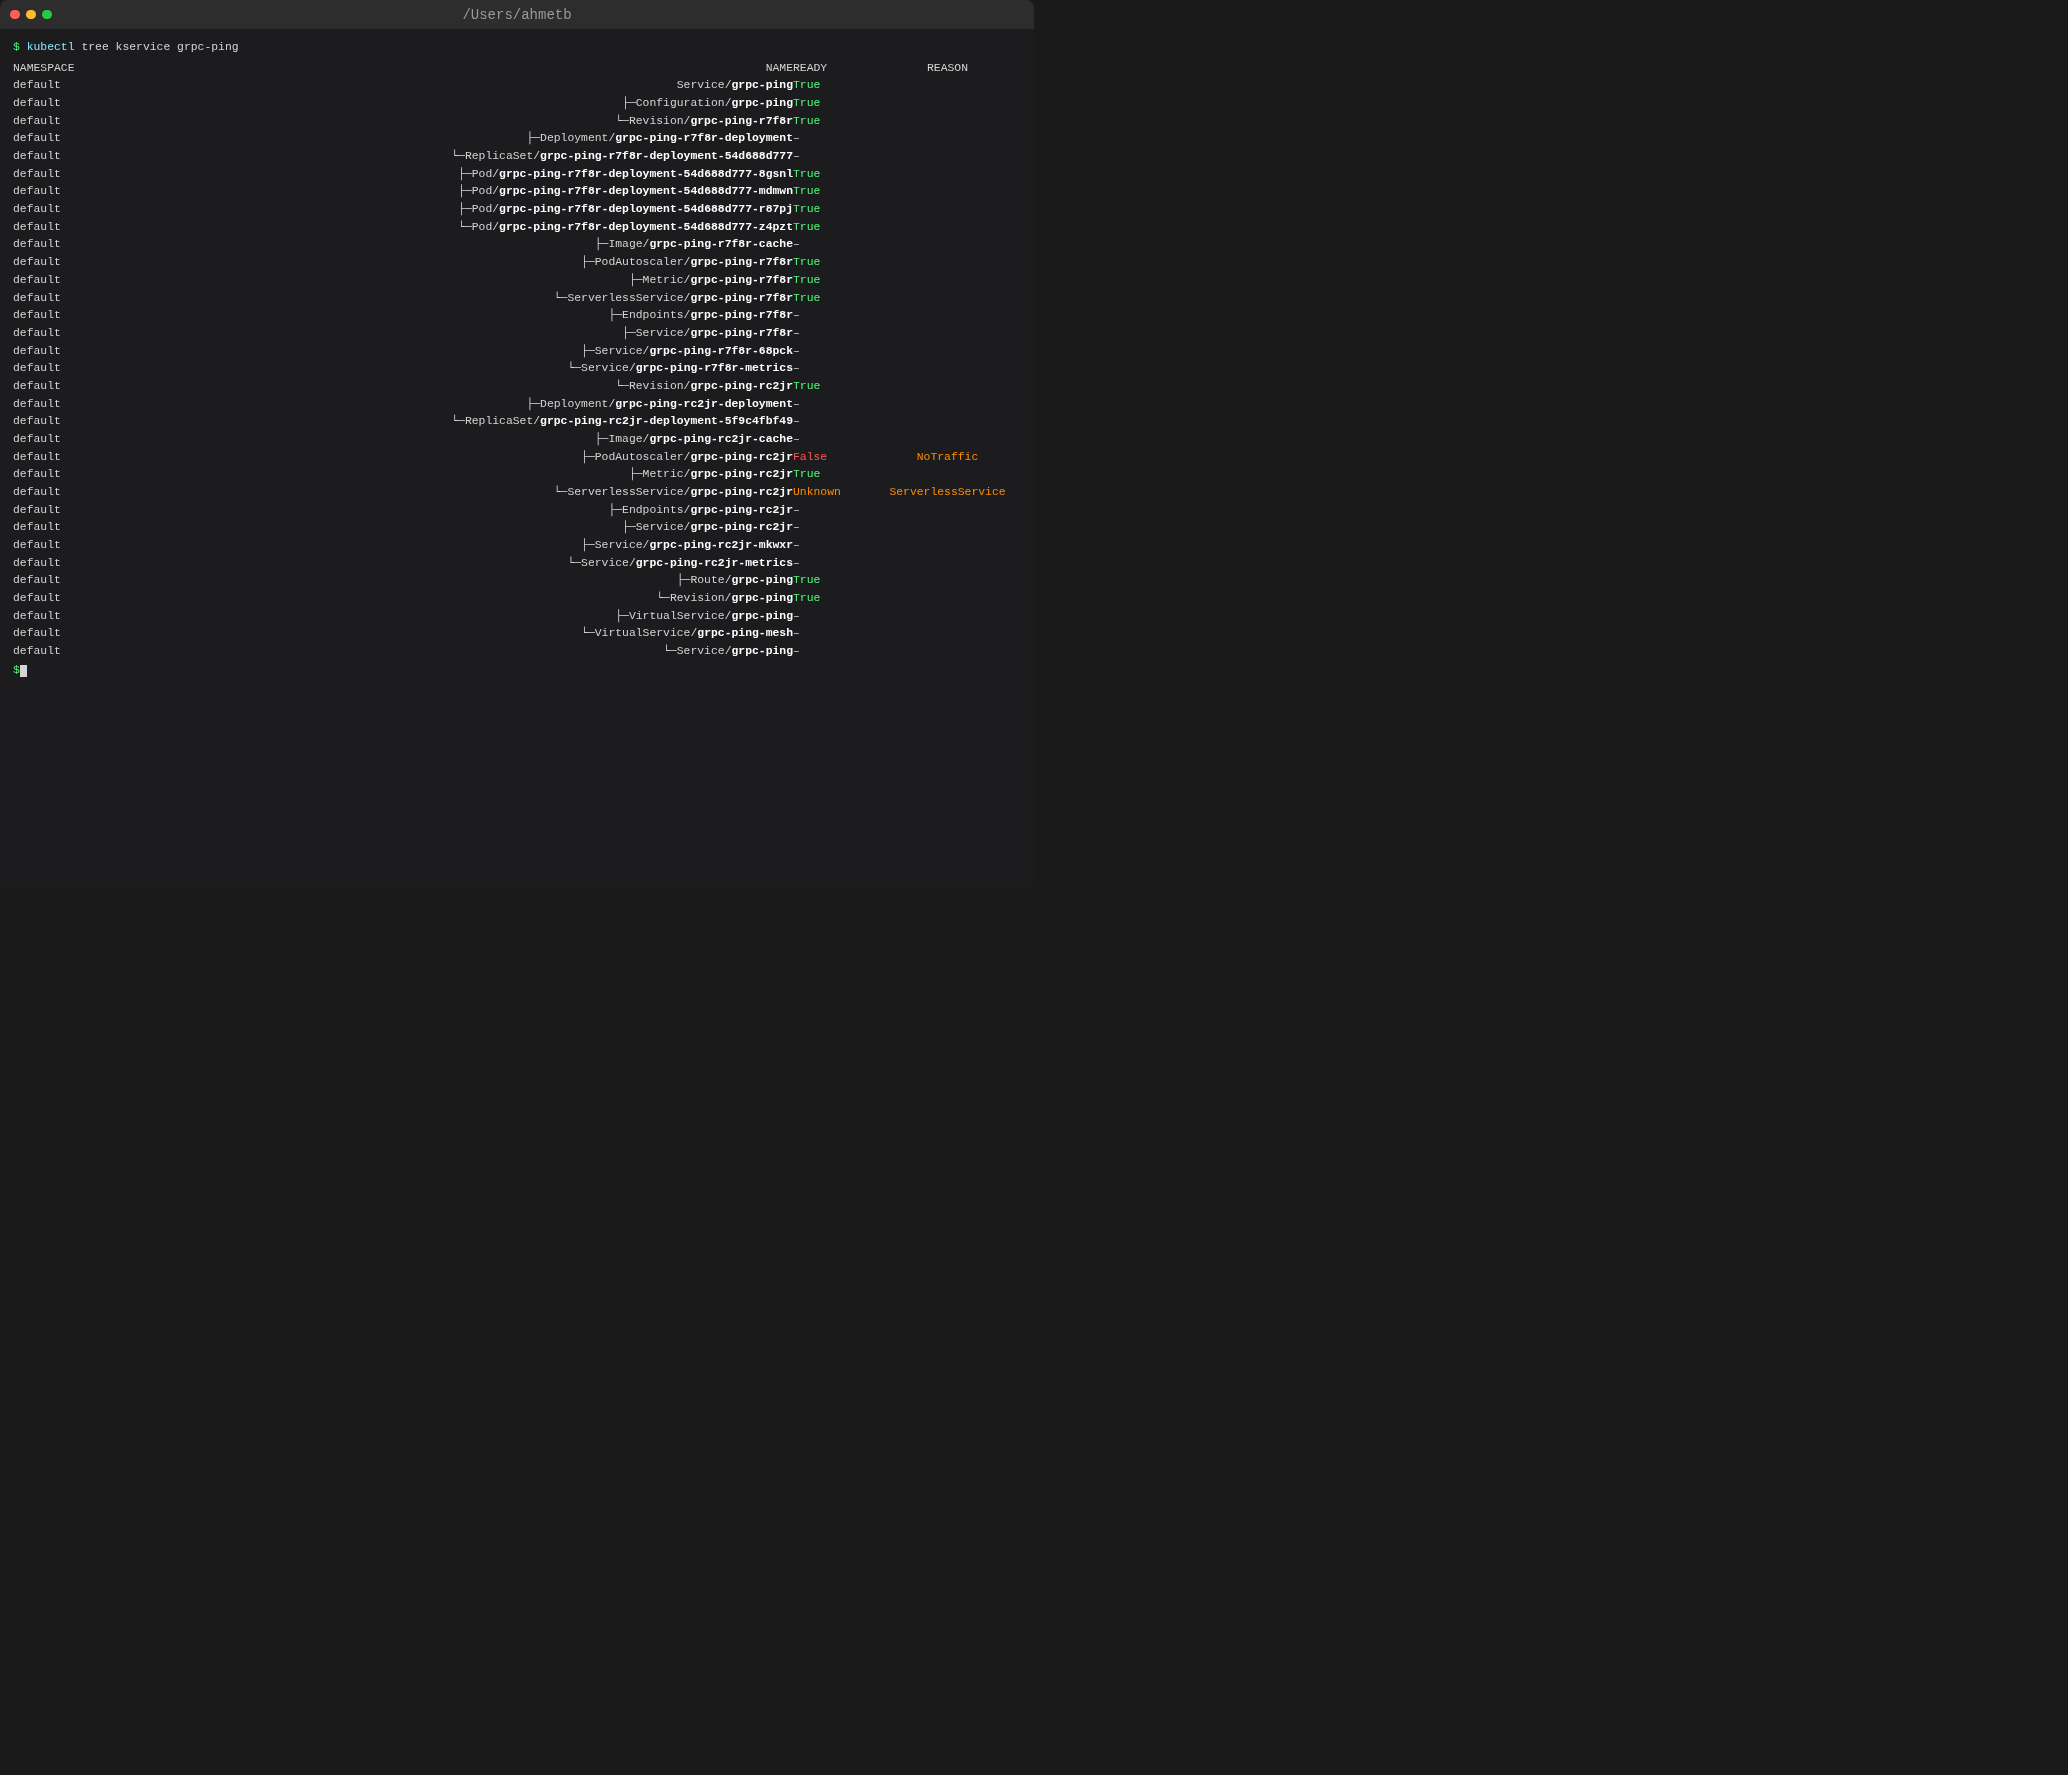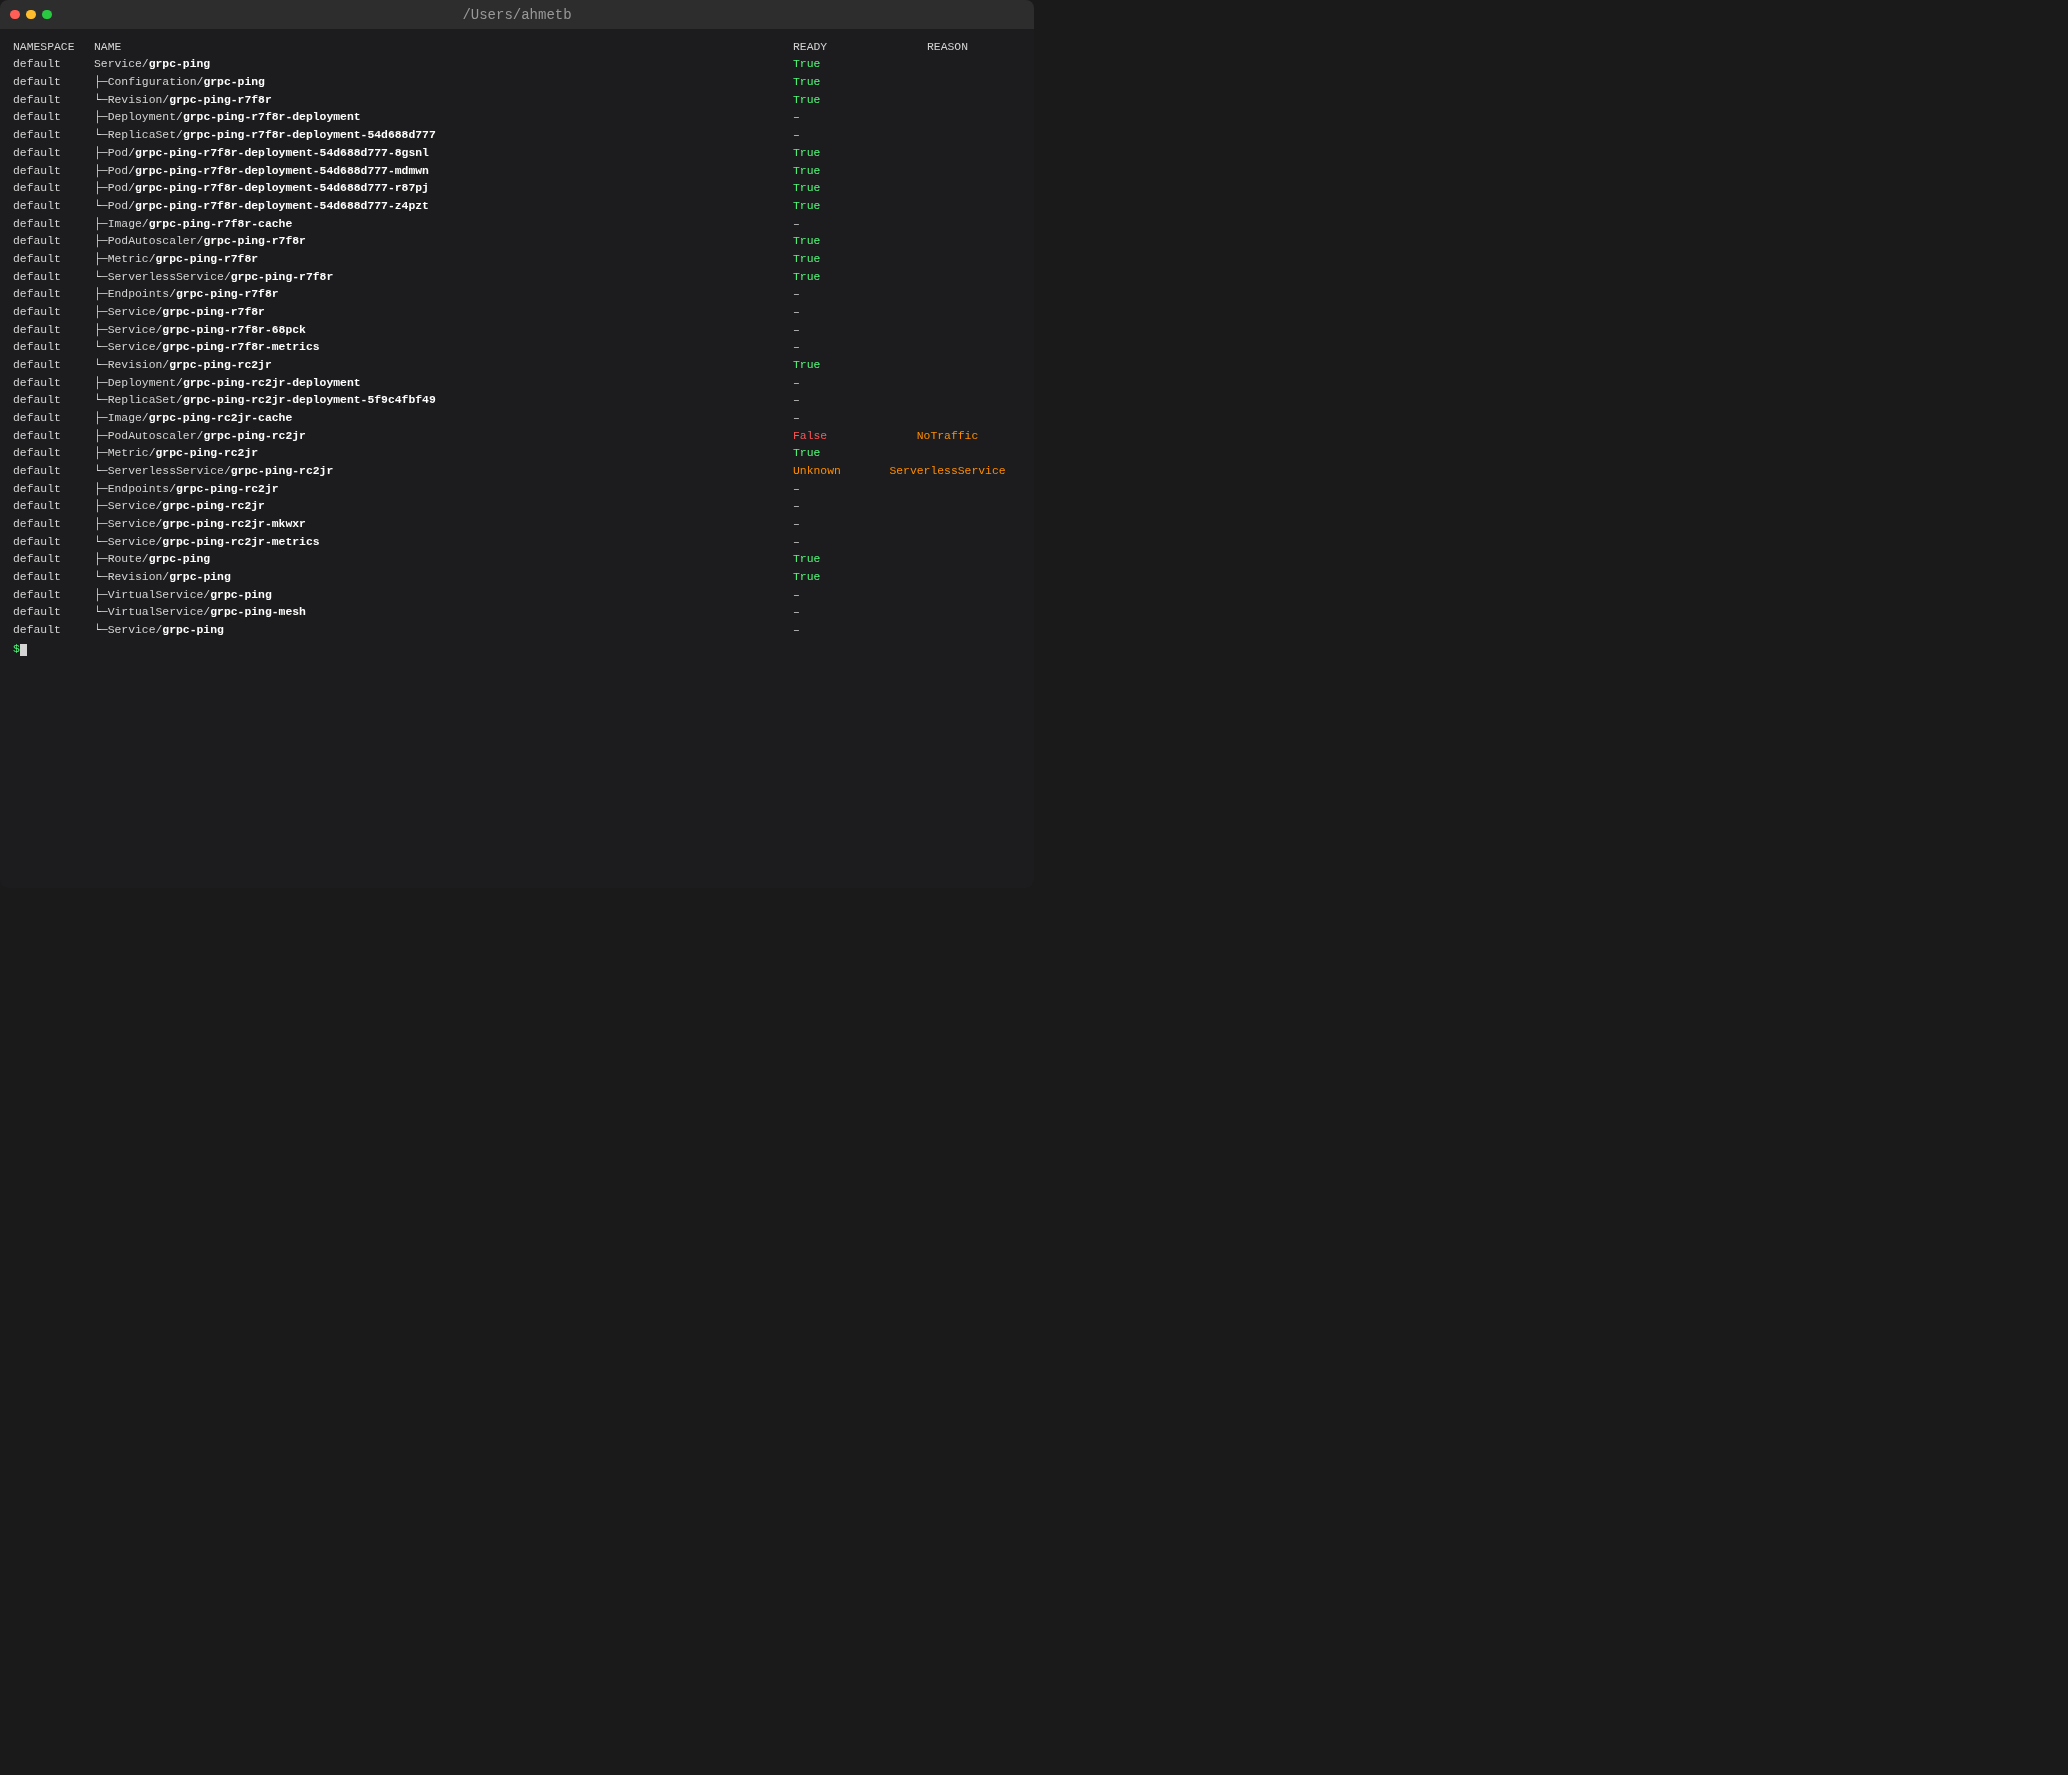--- a/index.html
+++ b/index.html
@@ -105,20 +105,21 @@
 
     .col-ns {
       width: 81px;
       flex-shrink: 0;
       color: #d4d4d4;
     }
 
     .col-name {
       flex: 1;
       color: #d4d4d4;
+      text-align: right;
     }
 
     .col-ready {
       width: 81px;
       flex-shrink: 0;
     }
 
     .col-reason {
       width: 147px;
       flex-shrink: 0;
@@ -169,20 +170,26 @@
     <div class="traffic-lights">
       <div class="traffic-light close"></div>
       <div class="traffic-light minimize"></div>
       <div class="traffic-light maximize"></div>
     </div>
     <div class="title">/Users/ahmetb</div>
   </div>
 
   <div class="terminal-body">
 
+    <div class="cmd-line">
+      <span class="prompt-dollar">$</span>
+      <span> </span>
+      <span class="cmd-kubectl">kubectl</span>
+      <span class="cmd-rest"> tree kservice grpc-ping</span>
+    </div>
 
     <div class="table-row header-row">
       <div class="col-ns">NAMESPACE</div>
       <div class="col-name">NAME</div>
       <div class="col-ready">READY</div>
       <div class="col-reason">REASON</div>
     </div>
 
     <div id="data-rows">
         <div class="table-row">

